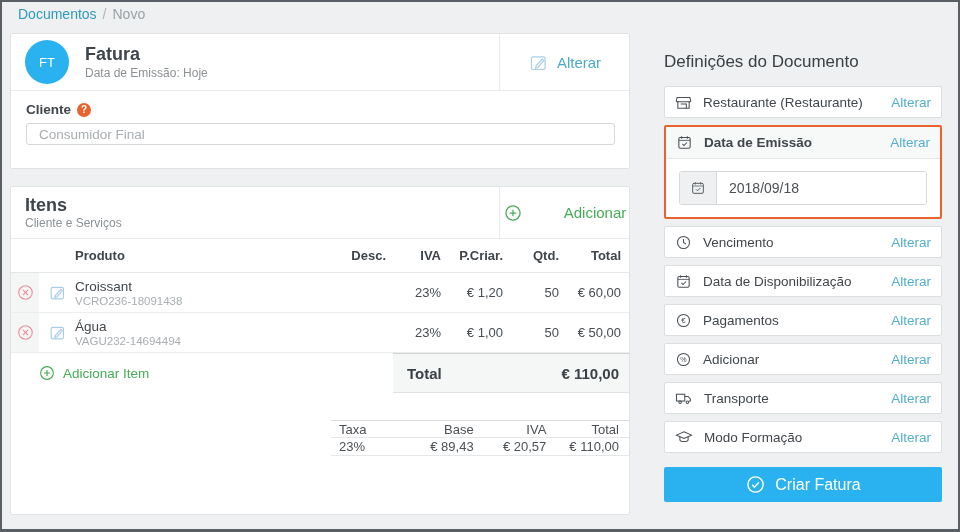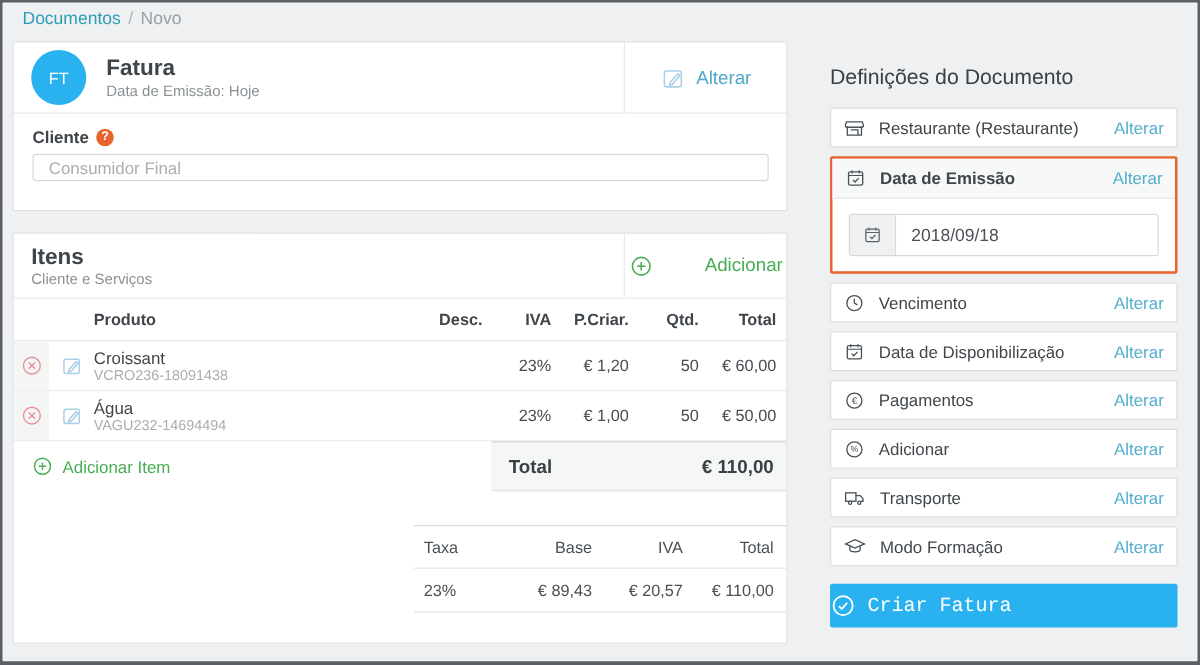--- a/index.html
+++ b/index.html
@@ -61,32 +61,32 @@
   .thead .num, .item-row .num { text-align:right; }
   .item-row { height:40px; border-bottom:1px solid #eceeee; font-size:13px; color:#464c51; }
   .cell-del { align-self:stretch; background:#f4f5f5; display:flex; align-items:center; justify-content:center; }
   .icon-btn { background:none; border:none; cursor:pointer; padding:0; display:flex; align-items:center; justify-content:center; }
   .cell-edit { display:flex; align-items:center; justify-content:center; }
   .prod-name { font-size:13.5px; color:#40464b; }
   .prod-code { font-size:11.5px; color:#a9aeb2; margin-top:1px; }
 
   .items-footer { display:flex; align-items:stretch; height:40px; }
   .add-item {
-    display:flex; align-items:center; gap:7px; padding-left:14px;
+    display:flex; align-items:center; gap:7px; padding-left:27px;
     color:#46ad54; font-size:13.5px; cursor:pointer;
   }
   .total-box {
     margin-left:auto; width:236px; background:#f5f6f6;
     border-top:1px solid #d2d5d6; border-bottom:1px solid #e0e2e3;
     display:flex; align-items:center; justify-content:space-between;
     padding:0 10px 0 14px; font-size:15px; font-weight:bold; color:#3a4045;
   }
 
   .tax-table { margin:27px 0 0 auto; width:298px; }
-  .tax-row { display:grid; grid-template-columns:62px 1fr 1fr 1fr; height:35px; align-items:center; padding:0 10px 0 8px; font-size:13px; color:#4a5055; }
+  .tax-row { display:grid; grid-template-columns:62px 1fr 1fr 1fr; height:18px; align-items:center; padding:0 10px 0 8px; font-size:13px; color:#4a5055; }
   .tax-row > :nth-child(n+2) { text-align:right; }
   .tax-head { border-top:1px solid #dadcdd; border-bottom:1px solid #e4e6e7; }
   .tax-vals { border-bottom:1px solid #e4e6e7; }
 
   
   .settings { position:absolute; left:662px; top:50px; width:278px; }
   .panel-title { font-size:17px; color:#3a4045; margin-bottom:14px; }
   .setting-row {
     background:#fff; border:1px solid #dcdfe0; border-radius:2px; height:32px;
     display:flex; align-items:center; padding:0 10px; margin-bottom:7px;
@@ -98,22 +98,22 @@
   .setting-highlight { border:2px solid #e8632d; border-radius:2px; background:#fff; margin-bottom:7px; }
   .setting-highlight .setting-row { border:none; border-bottom:1px solid #e4e6e7; border-radius:0; margin:0; background:#f7f8f8; }
   .setting-highlight .setting-label { font-weight:bold; }
   .setting-input-wrap { padding:12px 13px; }
   .input-group { display:flex; height:34px; border:1px solid #d6d9da; border-radius:3px; overflow:hidden; }
   .input-addon { width:37px; flex:none; background:#eef0f1; border-right:1px solid #d6d9da; display:flex; align-items:center; justify-content:center; color:#5a6065; }
   .input-group input { flex:1; border:none; outline:none; padding:0 12px; font-size:14px; color:#4a5055; font-family:inherit; }
 
   .submit-btn {
     width:100%; height:35px; margin-top:14px; background:#29b2ef; color:#fff;
-    border:none; border-radius:2px; font-size:16px; font-family:Liberation Mono, monospace;
-    display:flex; align-items:center; gap:9px; cursor:pointer;
+    border:none; border-radius:2px; font-size:16px; font-family:Liberation Sans, sans-serif;
+    display:flex; align-items:center; justify-content:center; gap:9px; cursor:pointer;
   }
   svg { display:block; }
 </style>
 </head>
 <body>
 
 <div class="page">
 
   <div class="breadcrumb">
     <a>Documentos</a><span class="sep">/</span><span>Novo</span>

